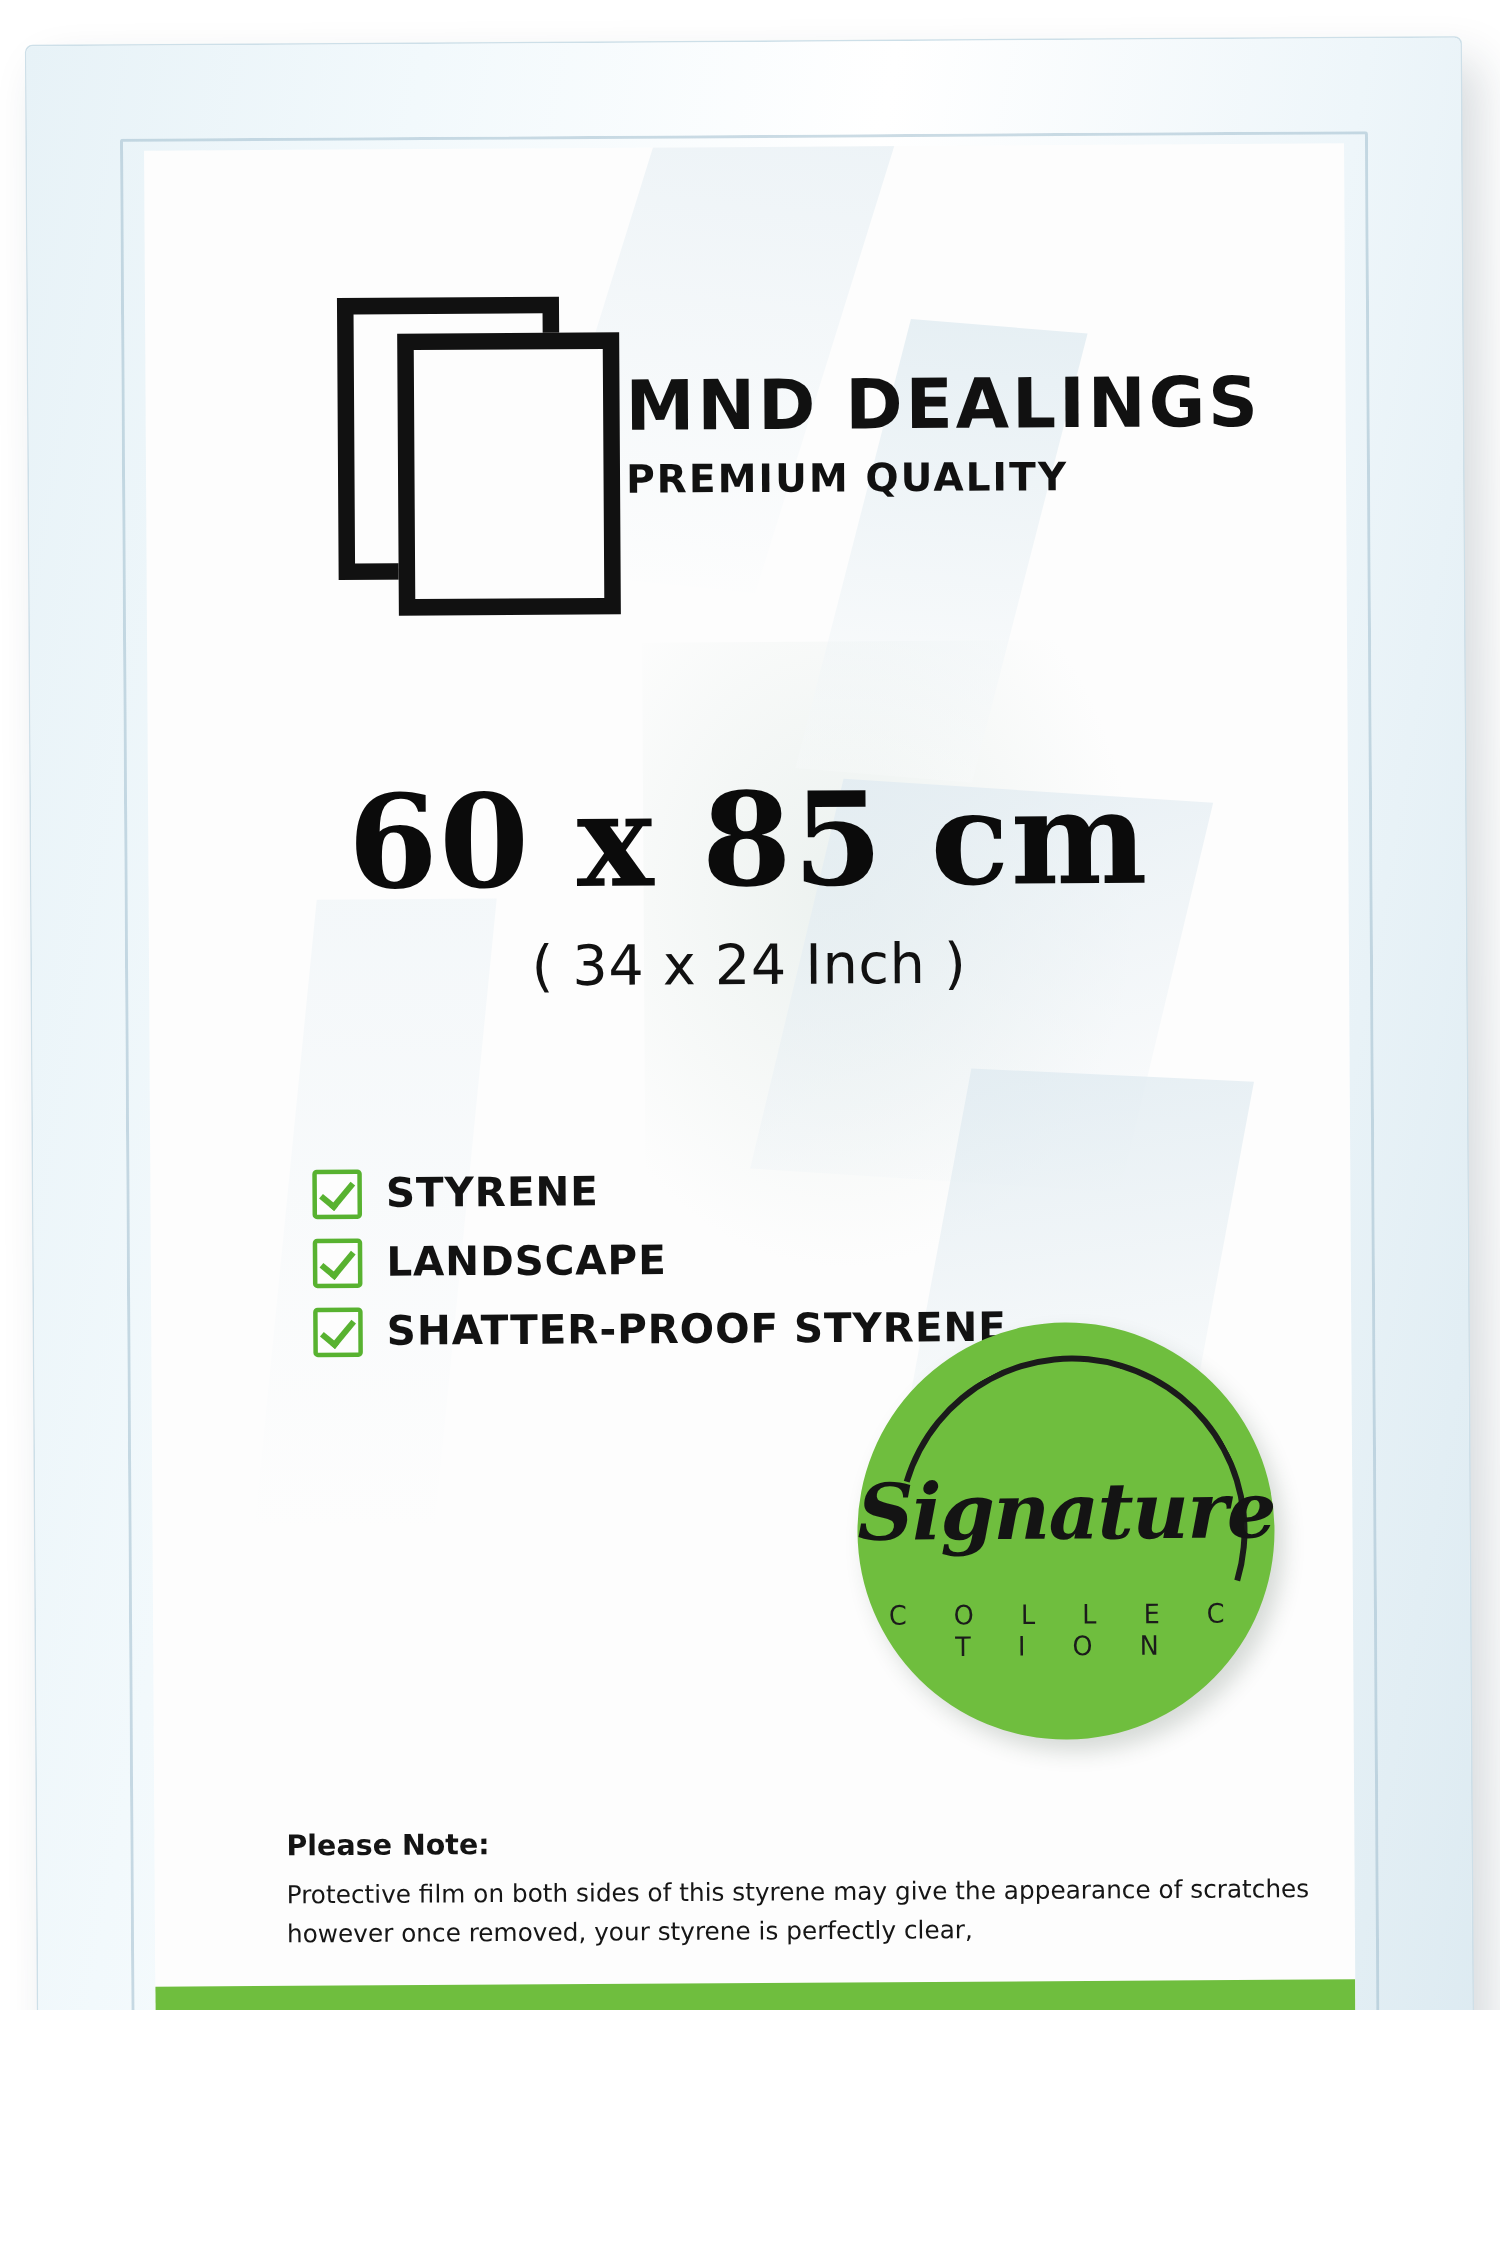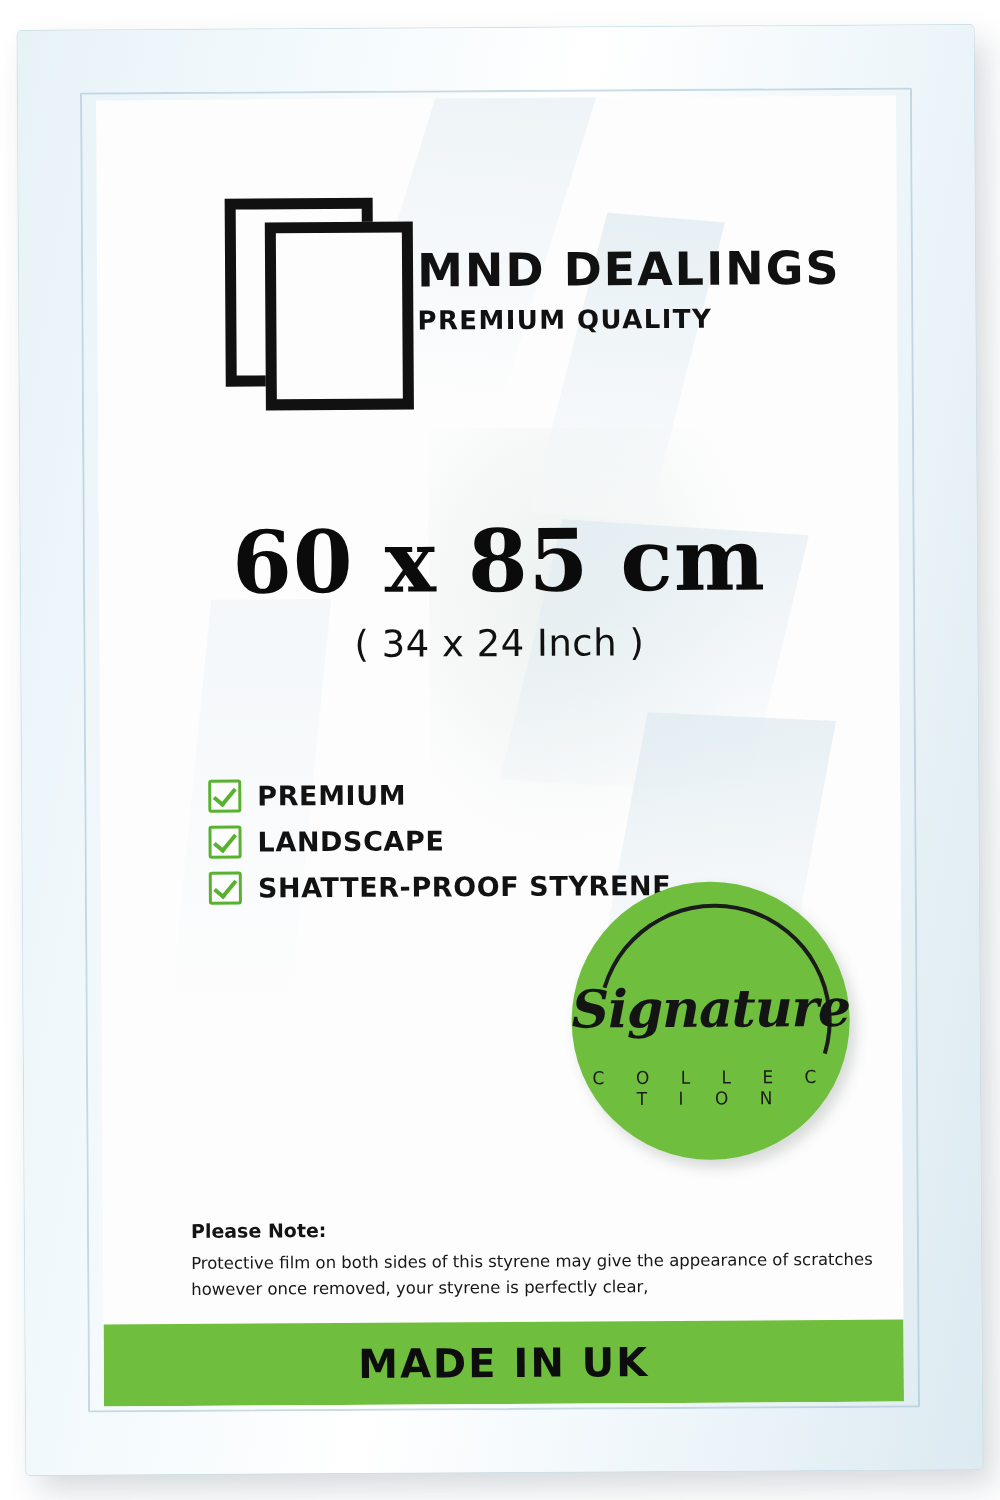--- a/index.html
+++ b/index.html
@@ -11,21 +11,21 @@
     width: 1000px;
     height: 1500px;
     font-family: "Liberation Sans", sans-serif;
     overflow: hidden;
   }
 
   
   #product-photo {
     position: relative;
     width: 1000px;
-    height: 1500px;
+    height: 1340px;
     background: #ffffff;
     overflow: hidden;
   }
 
   
   .frame-outer {
     position: absolute;
     left: 22px;
     top: 28px;
     width: 956px;
@@ -326,21 +326,21 @@
       </div>
 
       <div class="size-block">
         <div class="size-metric">60 x 85 cm</div>
         <div class="size-imperial">( 34 x 24 Inch )</div>
       </div>
 
       <div class="features">
         <div class="feature-row">
           <div class="check-box"></div>
-          <div class="feature-label">PREMIUM</div>
+          <div class="feature-label">STYRENE</div>
         </div>
         <div class="feature-row">
           <div class="check-box"></div>
           <div class="feature-label">LANDSCAPE</div>
         </div>
         <div class="feature-row">
           <div class="check-box"></div>
           <div class="feature-label">SHATTER-PROOF STYRENE</div>
         </div>
       </div>

